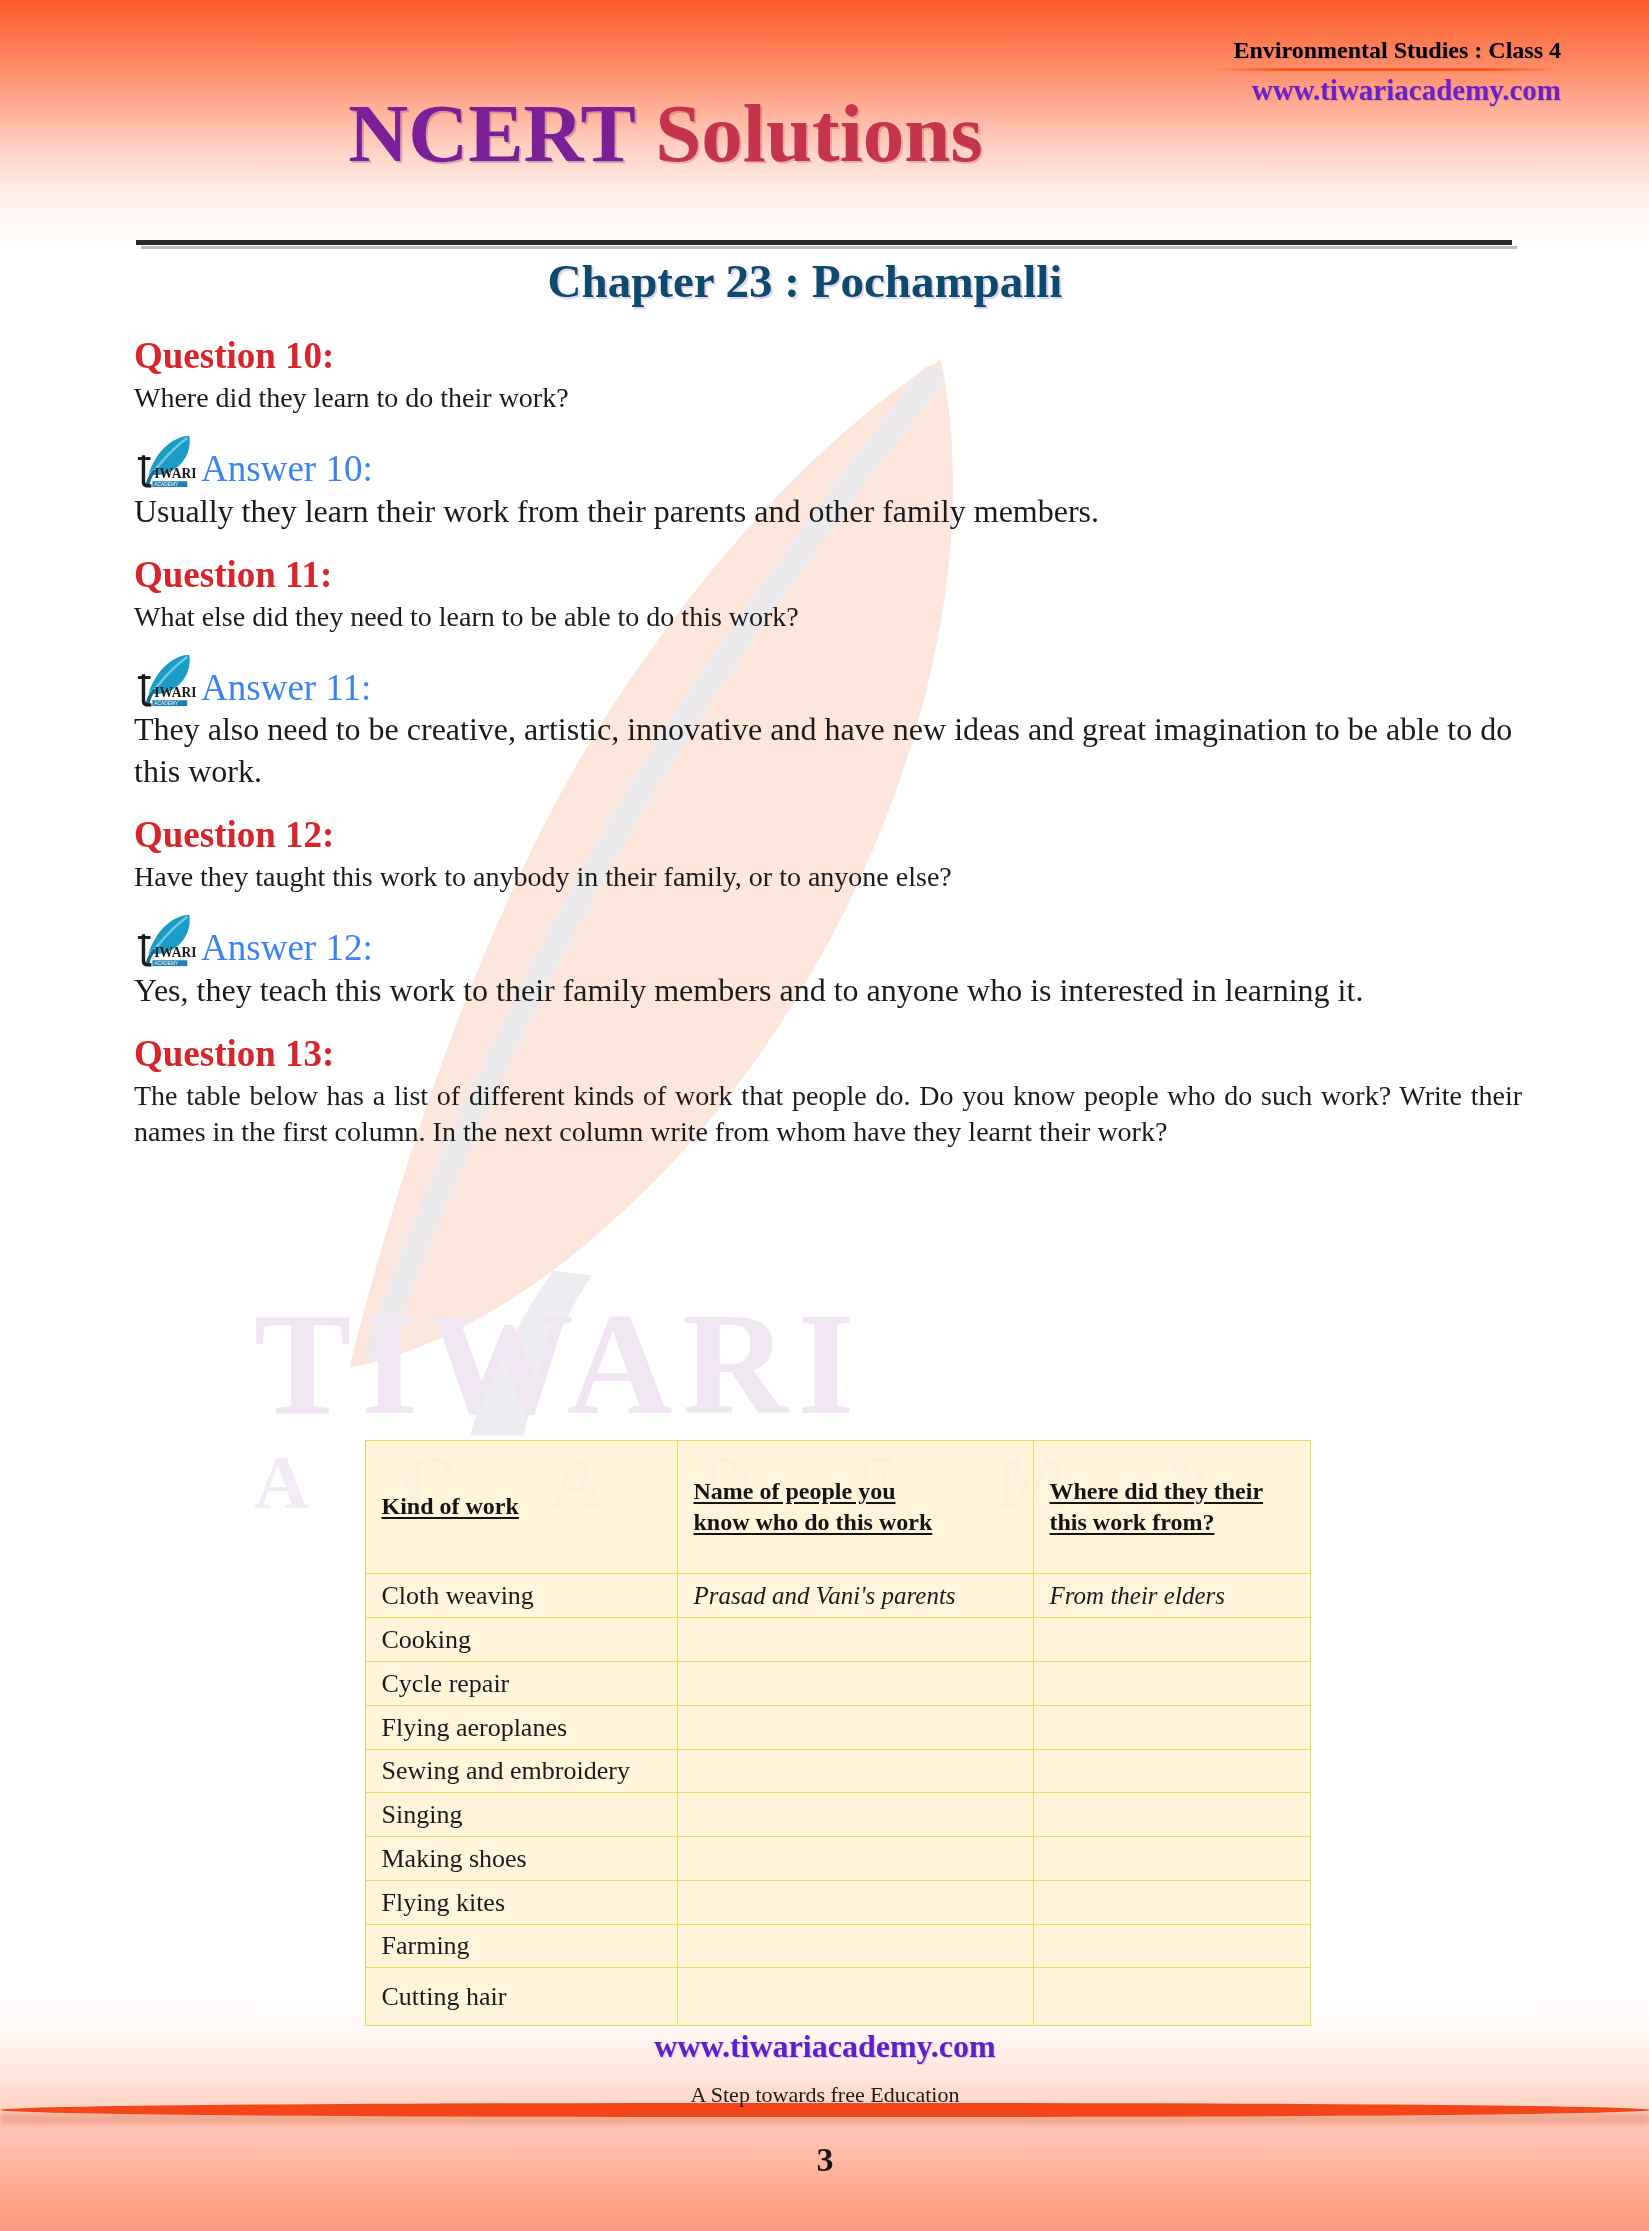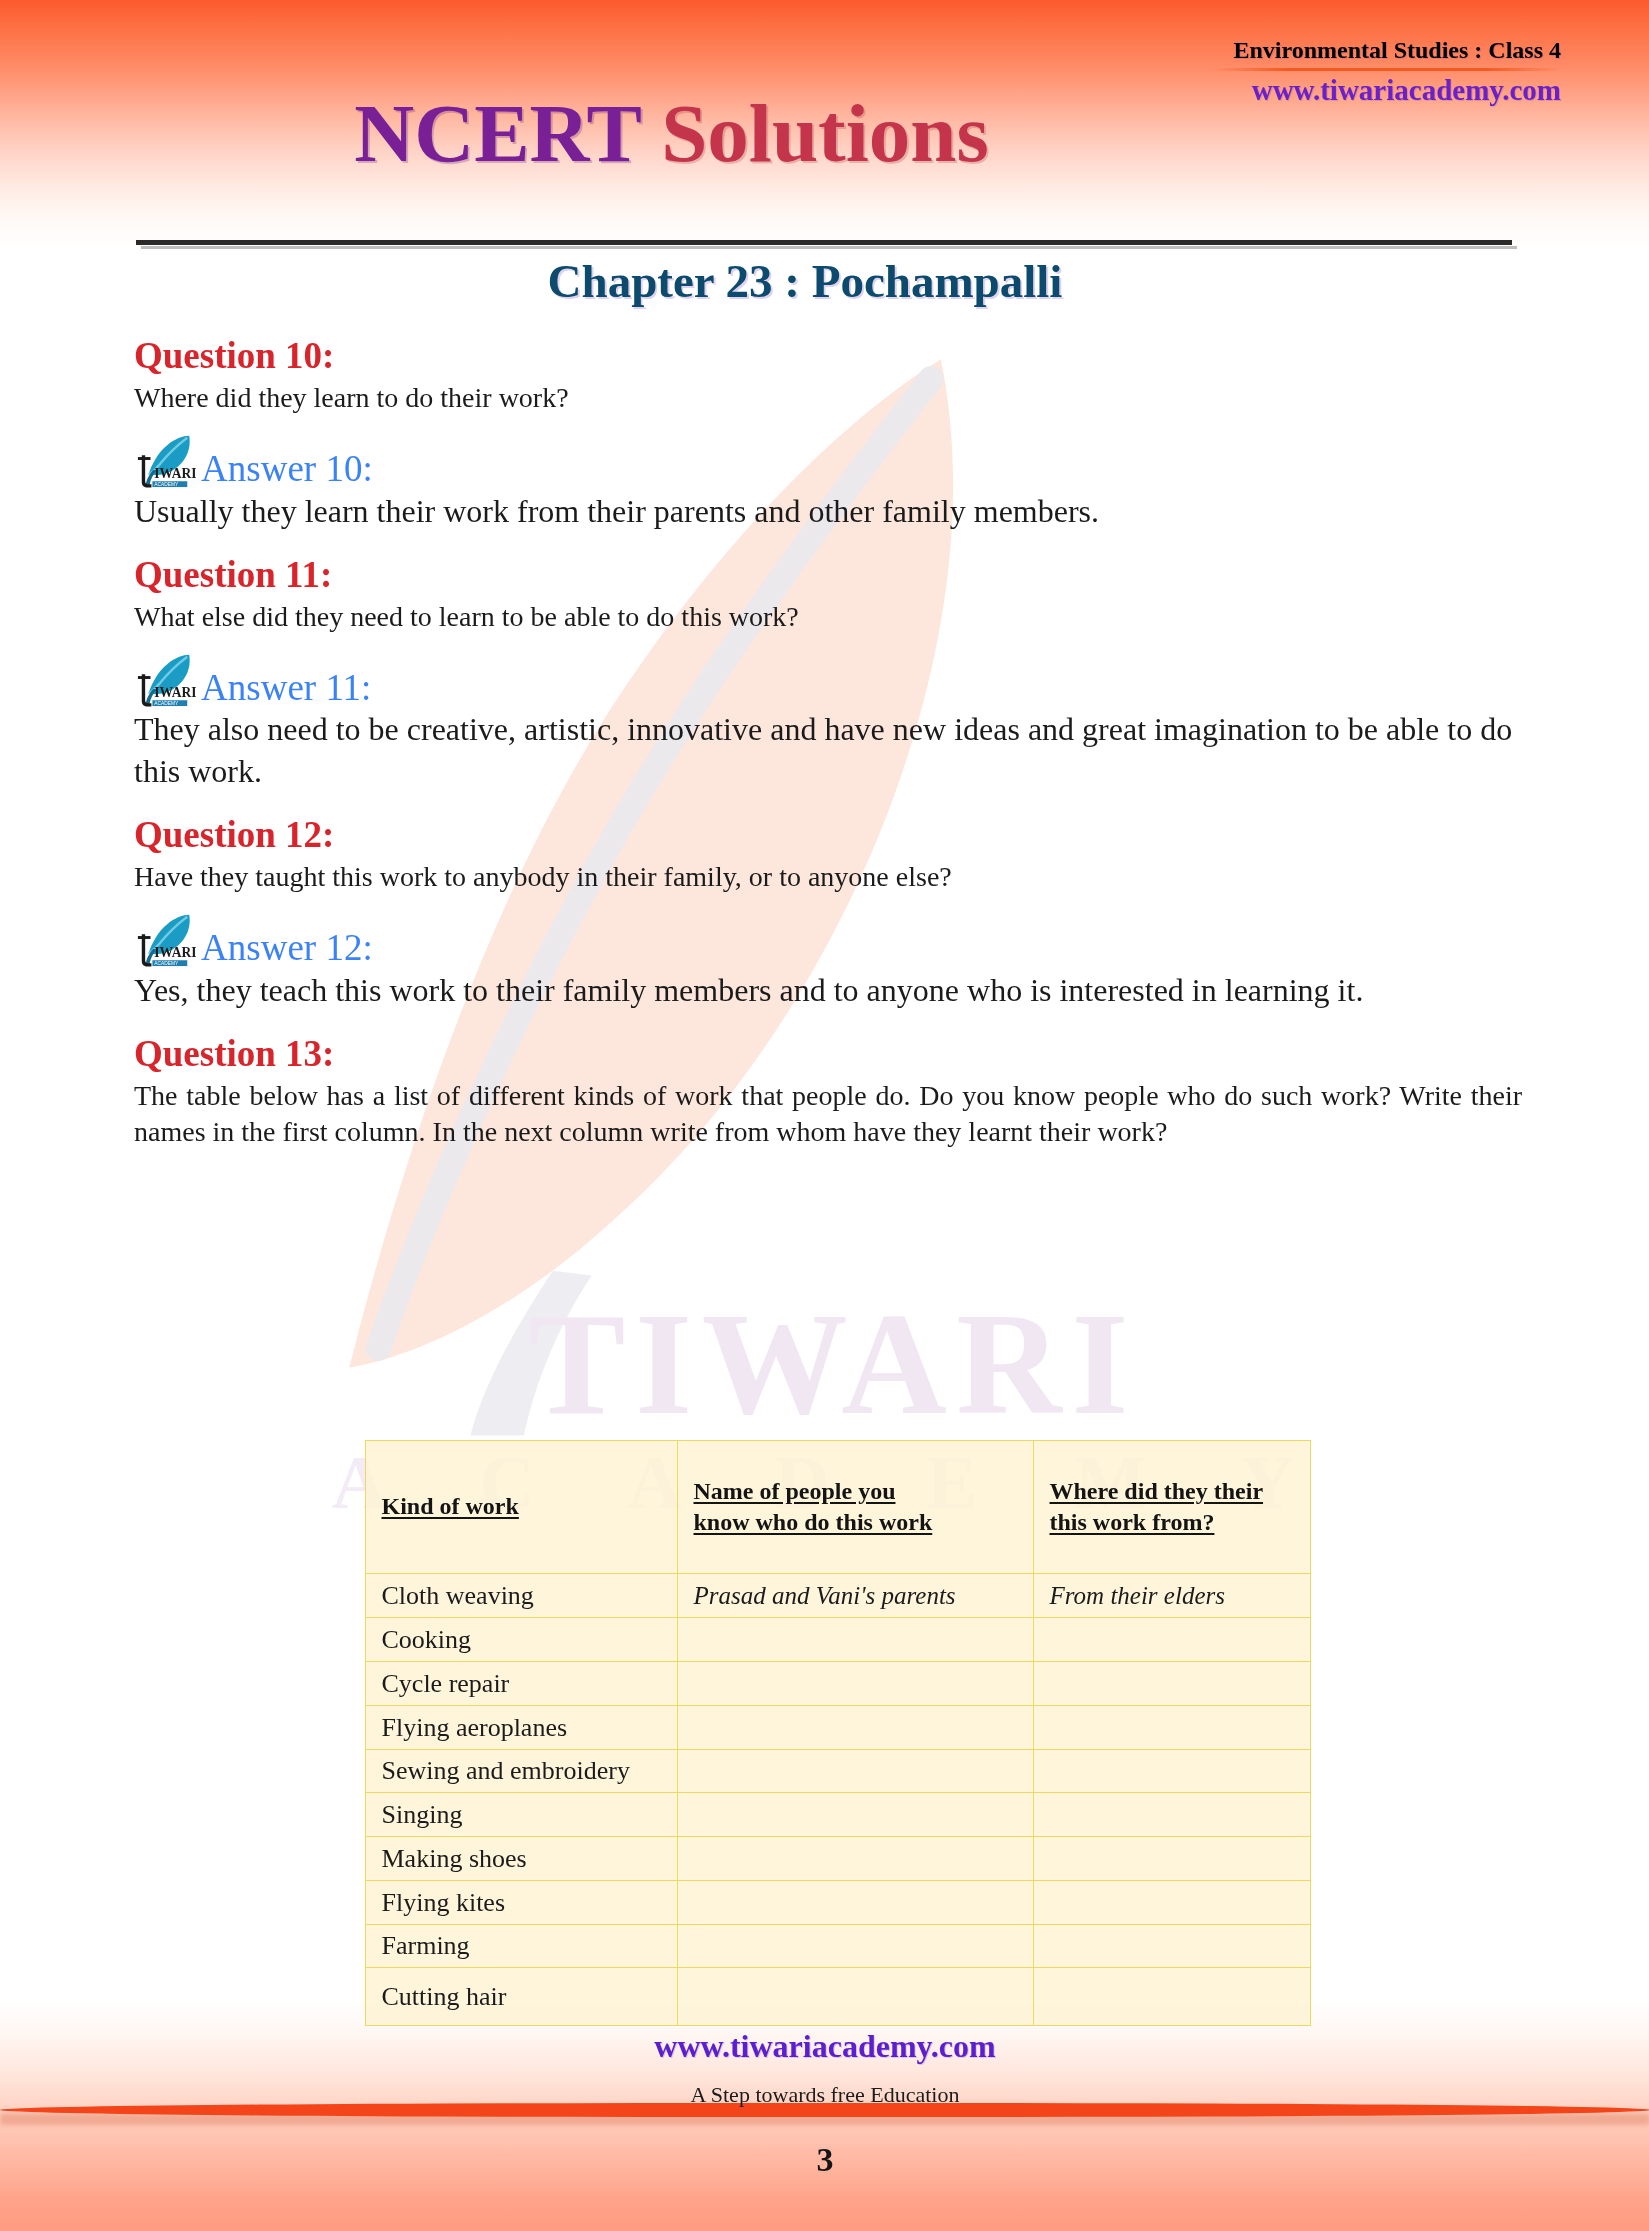--- a/index.html
+++ b/index.html
@@ -83,24 +83,23 @@
     left: 262px;
     top: 320px;
     width: 737px;
     height: 1116px;
     z-index: 0;
     pointer-events: none;
     opacity: 1;
   }
   .wm-academy {
     position: absolute;
-    left: 270px;
+    left: 254px;
     top: 1291px;
     width: 1126px;
-    text-align: center;
     font-family: "Liberation Serif", serif;
     color: #efe6f2;
     z-index: 0;
     pointer-events: none;
     user-select: none;
   }
   .wm-academy .wm-line1 {
     font-size: 146px;
     font-weight: bold;
     letter-spacing: 9.7px;
@@ -142,21 +141,21 @@
     font-family: "Liberation Serif", serif;
     font-weight: bold;
     font-size: 29px;
     color: #6b21c8;
     white-space: nowrap;
     text-shadow: 1px 1px 0 rgba(120,60,170,0.22);
   }
 
   .hdr-title {
     position: absolute;
-    left: 16px; top: 92px;
+    left: 10px; top: 92px;
     width: 1311px;
     text-align: center;
     font-family: "Liberation Serif", serif;
     font-weight: bold;
     font-size: 83px;
     line-height: 1;
     z-index: 3;
     white-space: nowrap;
   }
   .hdr-title .t-ncert {

